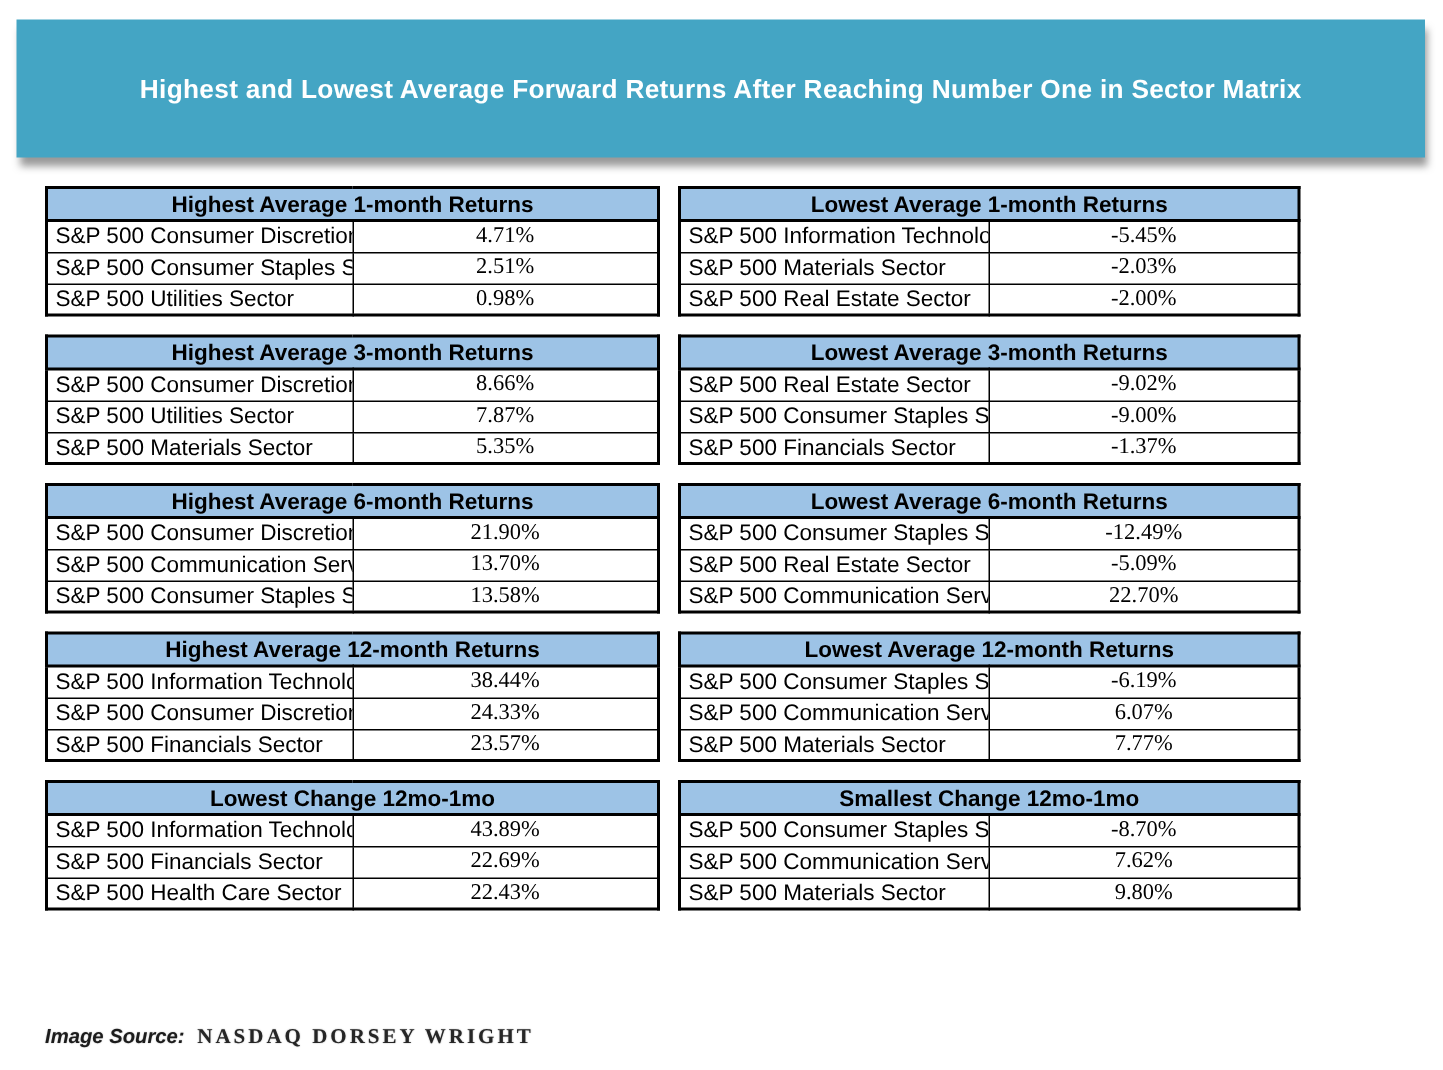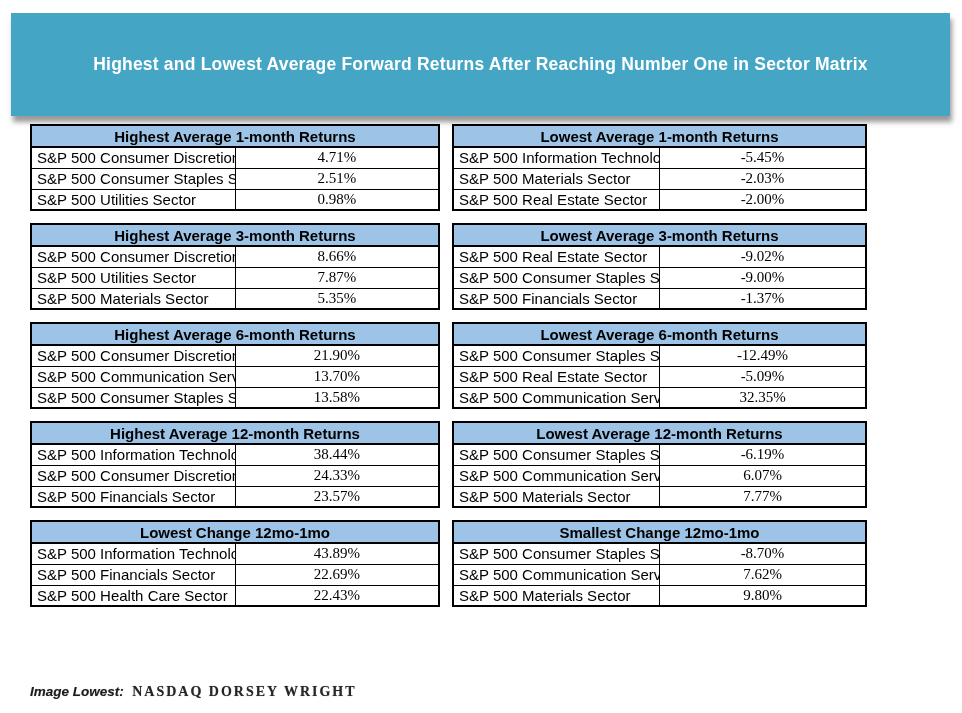--- a/index.html
+++ b/index.html
@@ -11,21 +11,21 @@
   }
   *{box-sizing:border-box;}
   html,body{margin:0;padding:0;}
   body{
     width:962px;height:713px;position:relative;overflow:hidden;
     background:var(--page-bg,#fff);
     font-family:"Liberation Sans", sans-serif;
     color:#000;
   }
   .banner{
-    position:absolute;left:11px;top:13px;width:939px;height:103px;
+    position:absolute;left:11px;top:13px;width:939px;height:92px;
     background:var(--banner-bg,#44a5c4);
     box-shadow:2px 6px 5px rgba(85,85,85,0.6);
     display:flex;align-items:center;justify-content:center;
   }
   .banner-title{
     color:var(--banner-text,#fff);
     font-size:17.5px;font-weight:bold;letter-spacing:.2px;
     margin:0;text-align:center;
   }
   .grid{
@@ -195,21 +195,21 @@
       <tr>
         <td>S&amp;P 500 Consumer Staples Sector</td>
         <td class="val">-12.49%</td>
       </tr>
       <tr>
         <td>S&amp;P 500 Real Estate Sector</td>
         <td class="val">-5.09%</td>
       </tr>
       <tr>
         <td>S&amp;P 500 Communication Services Sector</td>
-        <td class="val">32.35%</td>
+        <td class="val">22.70%</td>
       </tr>
     </tbody>
   </table>
 
   <table class="rt">
     <thead>
         <tr>
           <th colspan="2">Highest Average 12-month Returns</th>
         </tr>
       </thead>
@@ -291,15 +291,15 @@
       <tr>
         <td>S&amp;P 500 Materials Sector</td>
         <td class="val">9.80%</td>
       </tr>
     </tbody>
   </table>
 
 </div>
 
 <div class="footer">
-  <span class="footer-prefix">Image Lowest:</span>
+  <span class="footer-prefix">Image Source:</span>
   <span class="footer-source">NASDAQ DORSEY WRIGHT</span>
 </div>
 
 </body></html>

